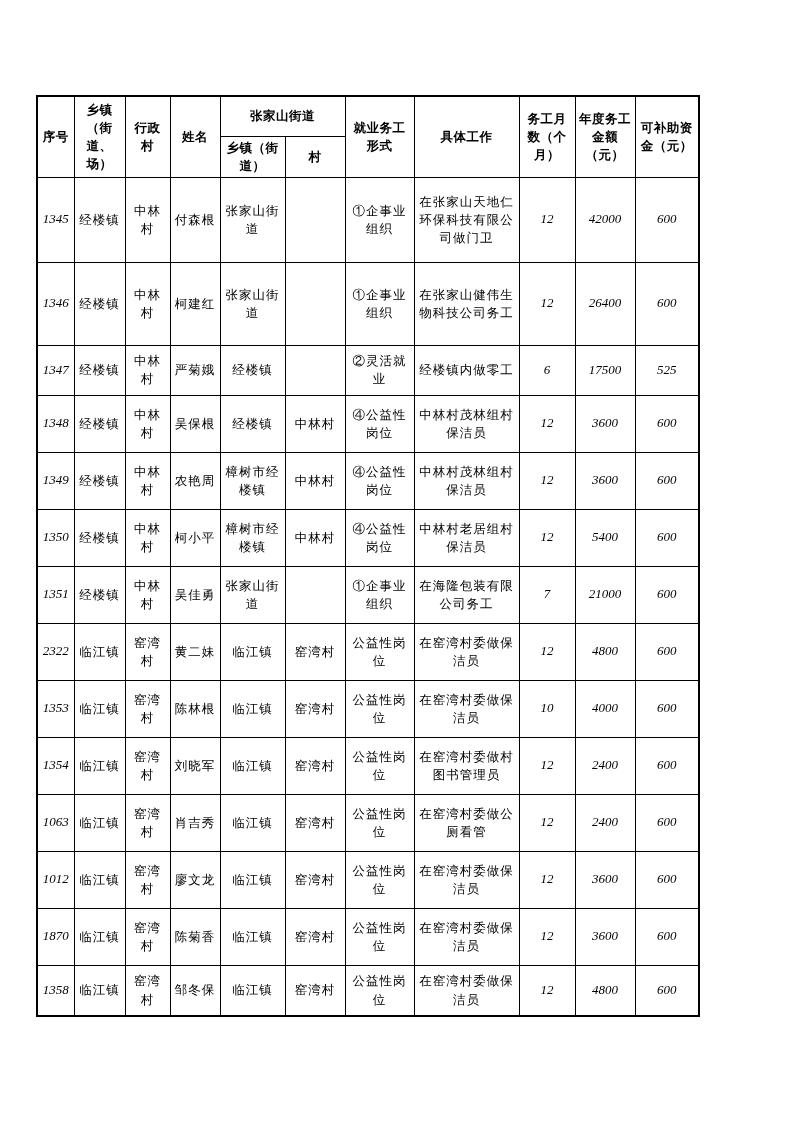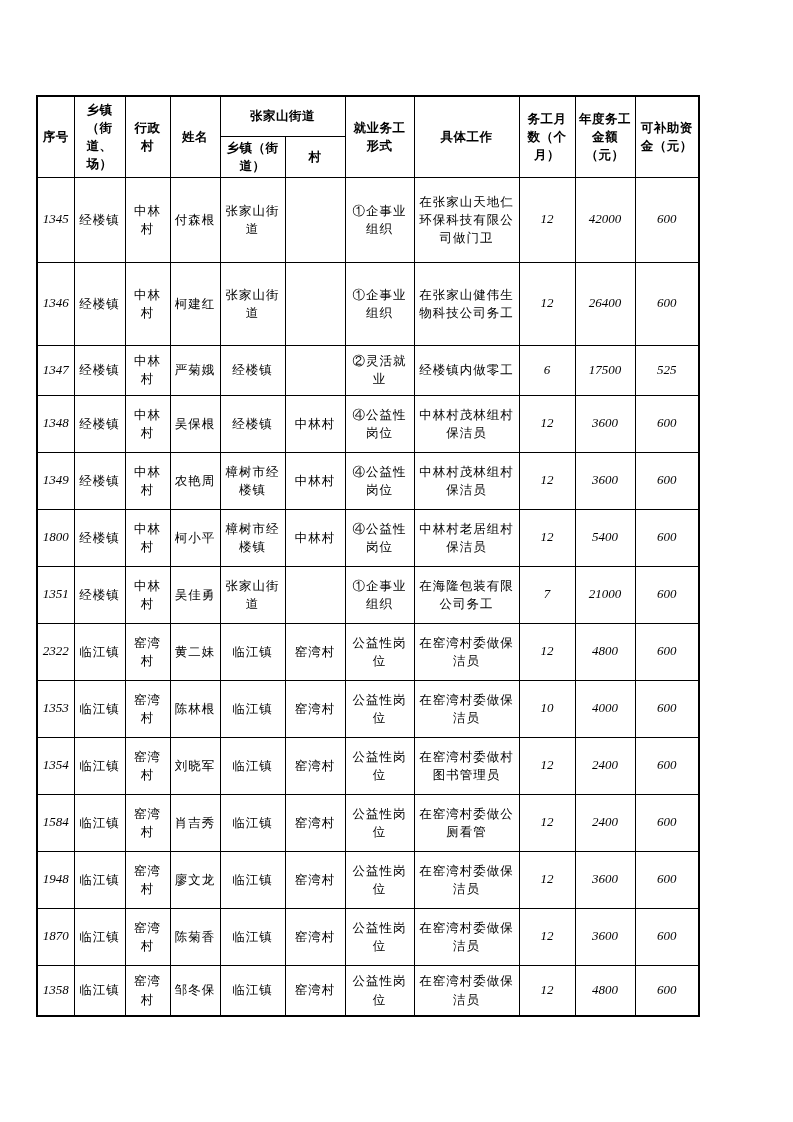--- a/index.html
+++ b/index.html
@@ -157,21 +157,21 @@
           <td>农艳周</td>
           <td>樟树市经楼镇</td>
           <td>中林村</td>
           <td>④公益性岗位</td>
           <td>中林村茂林组村保洁员</td>
           <td class="num">12</td>
           <td class="num">3600</td>
           <td class="num">600</td>
         </tr>
         <tr>
-          <td class="num">1800</td>
+          <td class="num">1350</td>
           <td>经楼镇</td>
           <td>中林村</td>
           <td>柯小平</td>
           <td>樟树市经楼镇</td>
           <td>中林村</td>
           <td>④公益性岗位</td>
           <td>中林村老居组村保洁员</td>
           <td class="num">12</td>
           <td class="num">5400</td>
           <td class="num">600</td>
@@ -222,34 +222,34 @@
           <td>刘晓军</td>
           <td>临江镇</td>
           <td>窑湾村</td>
           <td>公益性岗位</td>
           <td>在窑湾村委做村图书管理员</td>
           <td class="num">12</td>
           <td class="num">2400</td>
           <td class="num">600</td>
         </tr>
         <tr>
-          <td class="num">1584</td>
+          <td class="num">1063</td>
           <td>临江镇</td>
           <td>窑湾村</td>
           <td>肖吉秀</td>
           <td>临江镇</td>
           <td>窑湾村</td>
           <td>公益性岗位</td>
           <td>在窑湾村委做公厕看管</td>
           <td class="num">12</td>
           <td class="num">2400</td>
           <td class="num">600</td>
         </tr>
         <tr>
-          <td class="num">1948</td>
+          <td class="num">1012</td>
           <td>临江镇</td>
           <td>窑湾村</td>
           <td>廖文龙</td>
           <td>临江镇</td>
           <td>窑湾村</td>
           <td>公益性岗位</td>
           <td>在窑湾村委做保洁员</td>
           <td class="num">12</td>
           <td class="num">3600</td>
           <td class="num">600</td>

